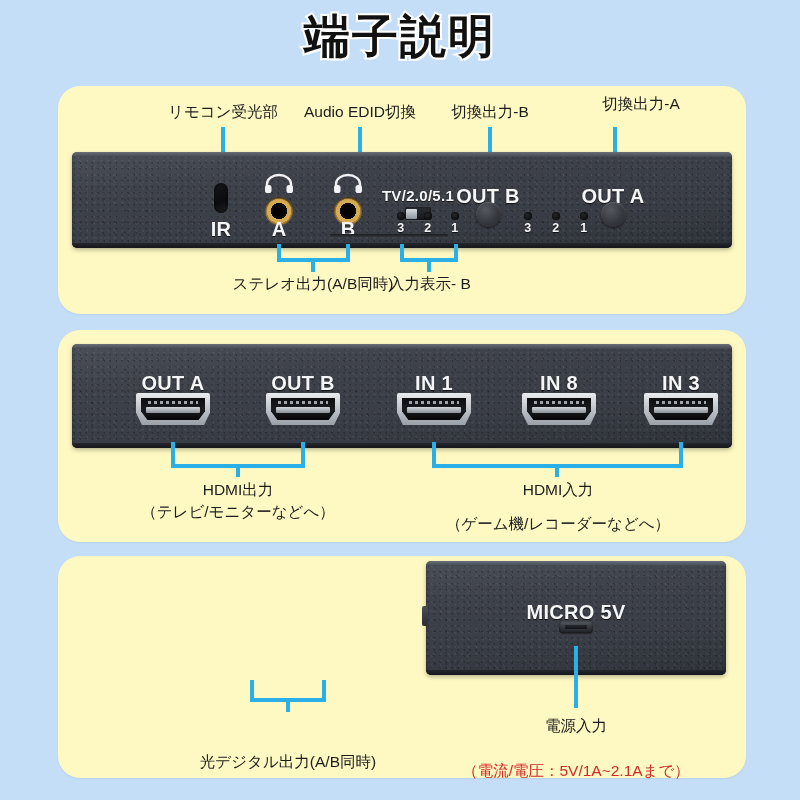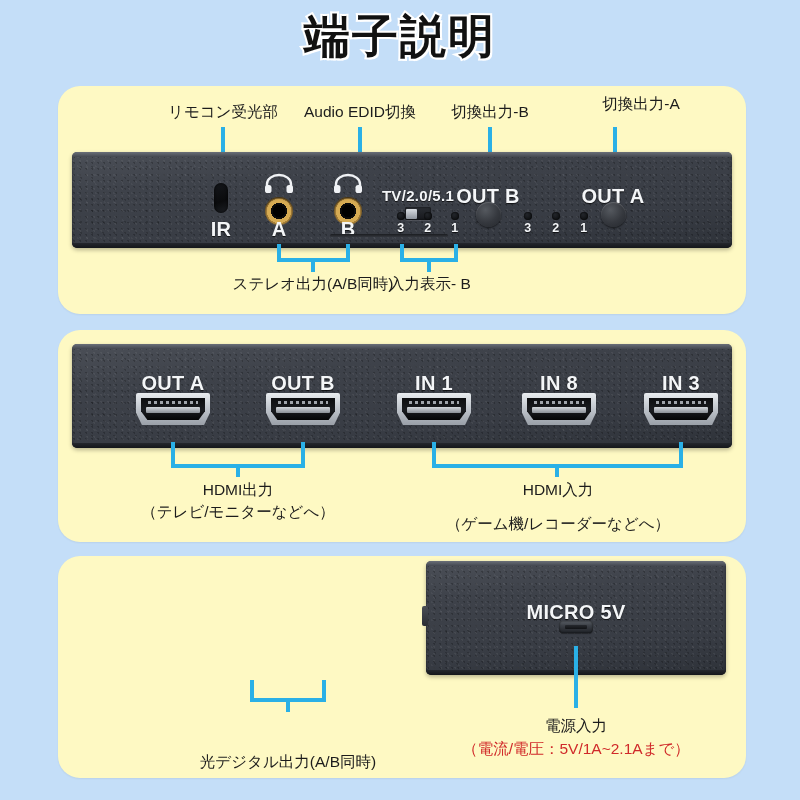--- a/index.html
+++ b/index.html
@@ -45,21 +45,21 @@
 
   
   .lbl {
     position: absolute;
     color: #1c1c1c;
     font-size: 15.5px;
     white-space: nowrap;
     line-height: 1.25;
   }
   .lbl.center { transform: translateX(-50%); text-align: center; }
-  .lbl.red { color: #d02a2a; }
+  .lbl.red { color: #d02a2a; margin-top: 22px; }
 
   
   .vline {
     position: absolute;
     width: 4px;
     background: #2ab0e6;
   }
   .hline {
     position: absolute;
     height: 4px;

